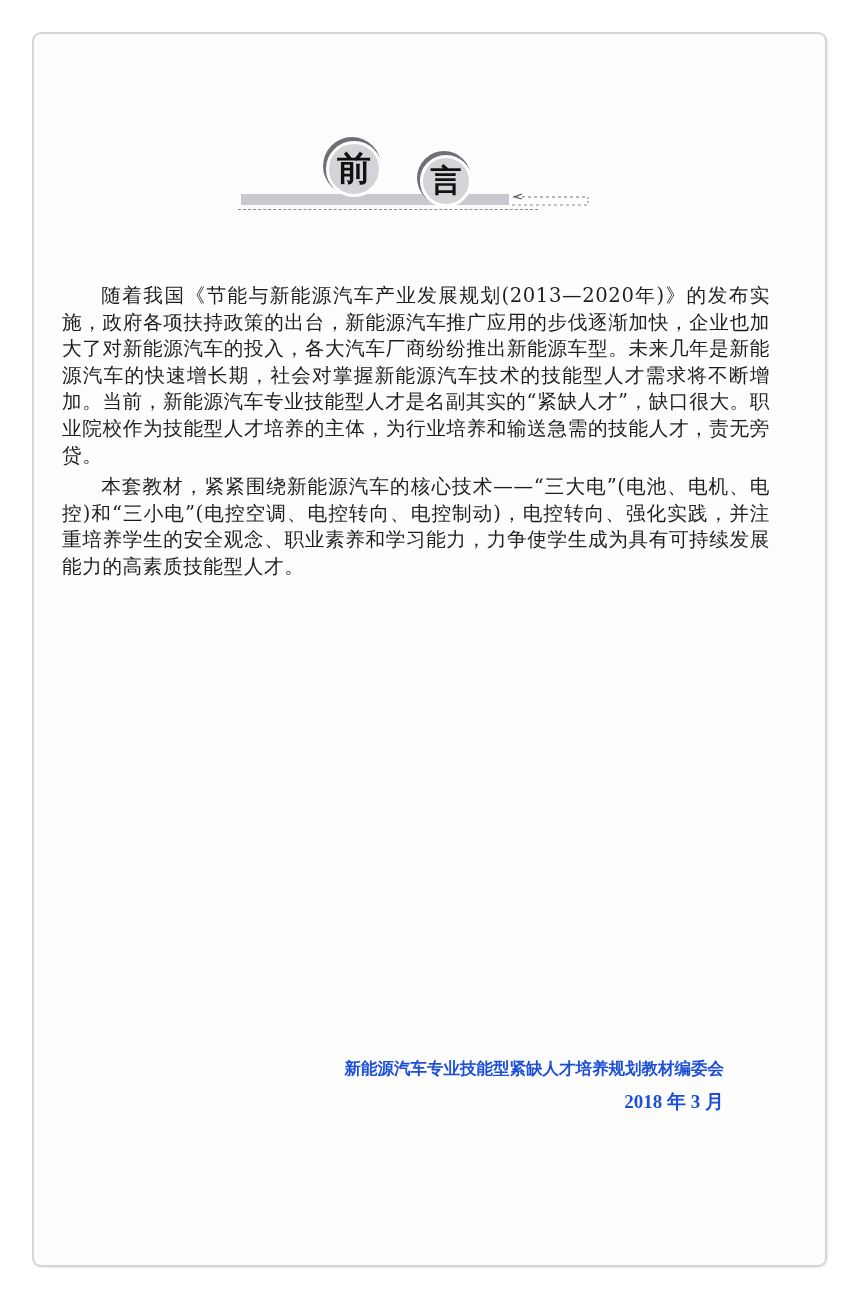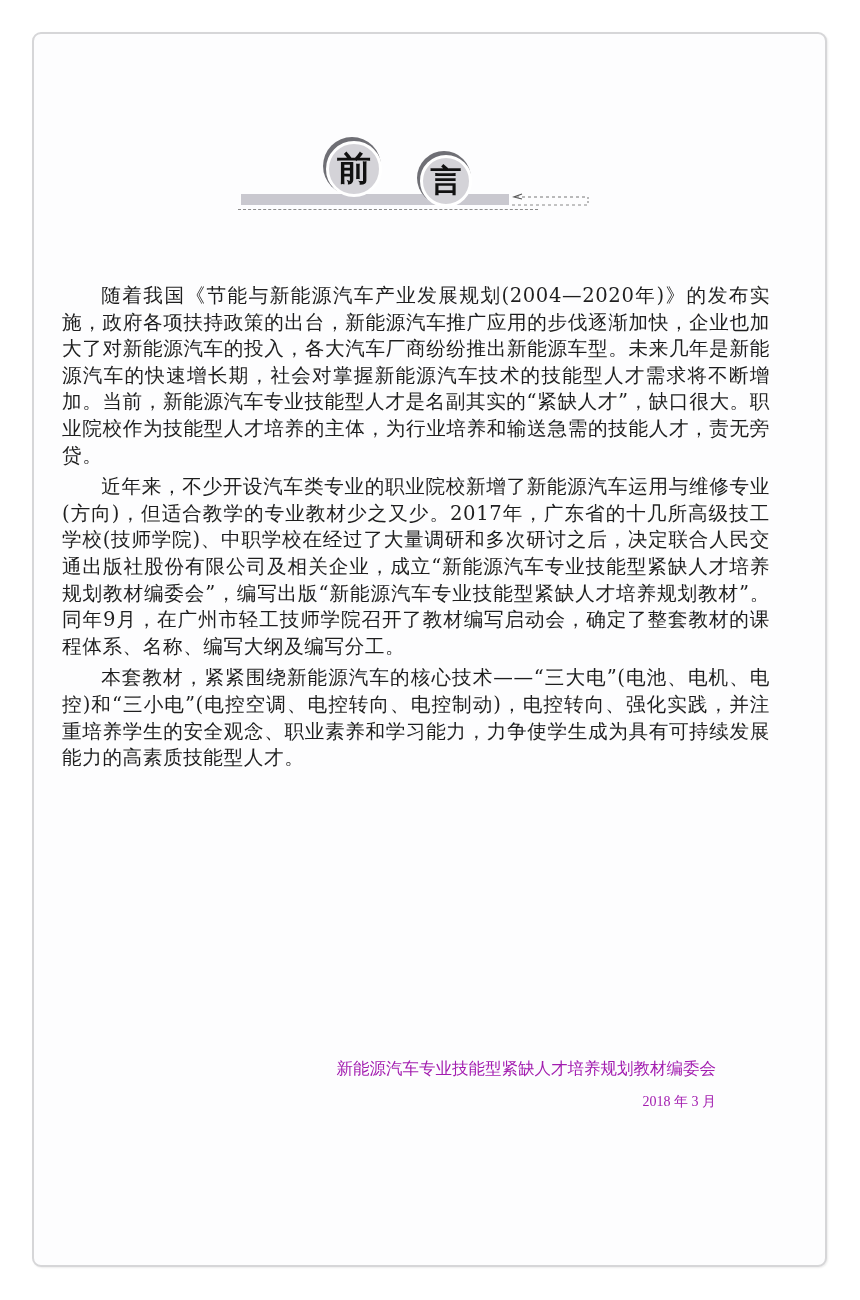--- a/index.html
+++ b/index.html
@@ -89,32 +89,32 @@
       letter-spacing: 0.6px;
       text-align: justify;
       text-justify: inter-character;
     }
     .content p {
       margin: 0 0 5px 0;
       text-indent: 2em;
     }
     .signature {
       position: absolute;
-      right: 144px;
+      right: 136px;
       top: 1052px;
       text-align: right;
       font-family: "DejaVu Sans", "Liberation Sans", sans-serif;
-      font-weight: normal;
+      font-weight: bold;
       font-size: 16.5px;
       line-height: 33px;
-      color: #a21caf;
+      color: #1d4ed8;
     }
     .signature .date {
       font-family: "Liberation Serif", "DejaVu Serif", serif;
-      font-size: 14px;
+      font-size: 19px;
     }
   </style>
 </head>
 <body>
 
 <div class="page-frame"></div>
 
 <div class="heading">
   <div class="bar"></div>
   <div class="dash-line"></div>
@@ -127,21 +127,20 @@
 </div>
 
 <svg class="arrow-lead" style="position:absolute; left:512px; top:189px;" width="80" height="18" viewBox="0 0 80 18">
   <path d="M10 5 L2 8 L10 10" fill="none" stroke="#555" stroke-width="1.2"></path>
   <line x1="4" y1="8" x2="76" y2="8" stroke="#777" stroke-width="1" stroke-dasharray="3,3"></line>
   <line x1="76" y1="8" x2="76" y2="16" stroke="#777" stroke-width="1" stroke-dasharray="2,2"></line>
   <line x1="0" y1="16" x2="76" y2="16" stroke="#888" stroke-width="1" stroke-dasharray="3,3"></line>
 </svg>
 
 <div class="content">
-  <p>随着我国《节能与新能源汽车产业发展规划(2004—2020年)》的发布实施，政府各项扶持政策的出台，新能源汽车推广应用的步伐逐渐加快，企业也加大了对新能源汽车的投入，各大汽车厂商纷纷推出新能源车型。未来几年是新能源汽车的快速增长期，社会对掌握新能源汽车技术的技能型人才需求将不断增加。当前，新能源汽车专业技能型人才是名副其实的“紧缺人才”，缺口很大。职业院校作为技能型人才培养的主体，为行业培养和输送急需的技能人才，责无旁贷。</p>
-  <p>近年来，不少开设汽车类专业的职业院校新增了新能源汽车运用与维修专业(方向)，但适合教学的专业教材少之又少。2017年，广东省的十几所高级技工学校(技师学院)、中职学校在经过了大量调研和多次研讨之后，决定联合人民交通出版社股份有限公司及相关企业，成立“新能源汽车专业技能型紧缺人才培养规划教材编委会”，编写出版“新能源汽车专业技能型紧缺人才培养规划教材”。同年9月，在广州市轻工技师学院召开了教材编写启动会，确定了整套教材的课程体系、名称、编写大纲及编写分工。</p>
+  <p>随着我国《节能与新能源汽车产业发展规划(2013—2020年)》的发布实施，政府各项扶持政策的出台，新能源汽车推广应用的步伐逐渐加快，企业也加大了对新能源汽车的投入，各大汽车厂商纷纷推出新能源车型。未来几年是新能源汽车的快速增长期，社会对掌握新能源汽车技术的技能型人才需求将不断增加。当前，新能源汽车专业技能型人才是名副其实的“紧缺人才”，缺口很大。职业院校作为技能型人才培养的主体，为行业培养和输送急需的技能人才，责无旁贷。</p>
   <p>本套教材，紧紧围绕新能源汽车的核心技术——“三大电”(电池、电机、电控)和“三小电”(电控空调、电控转向、电控制动)，电控转向、强化实践，并注重培养学生的安全观念、职业素养和学习能力，力争使学生成为具有可持续发展能力的高素质技能型人才。</p>
 </div>
 
 <div class="signature">
   <div>新能源汽车专业技能型紧缺人才培养规划教材编委会</div>
   <div class="date">2018 年 3 月</div>
 </div>
 
 </body></html>

